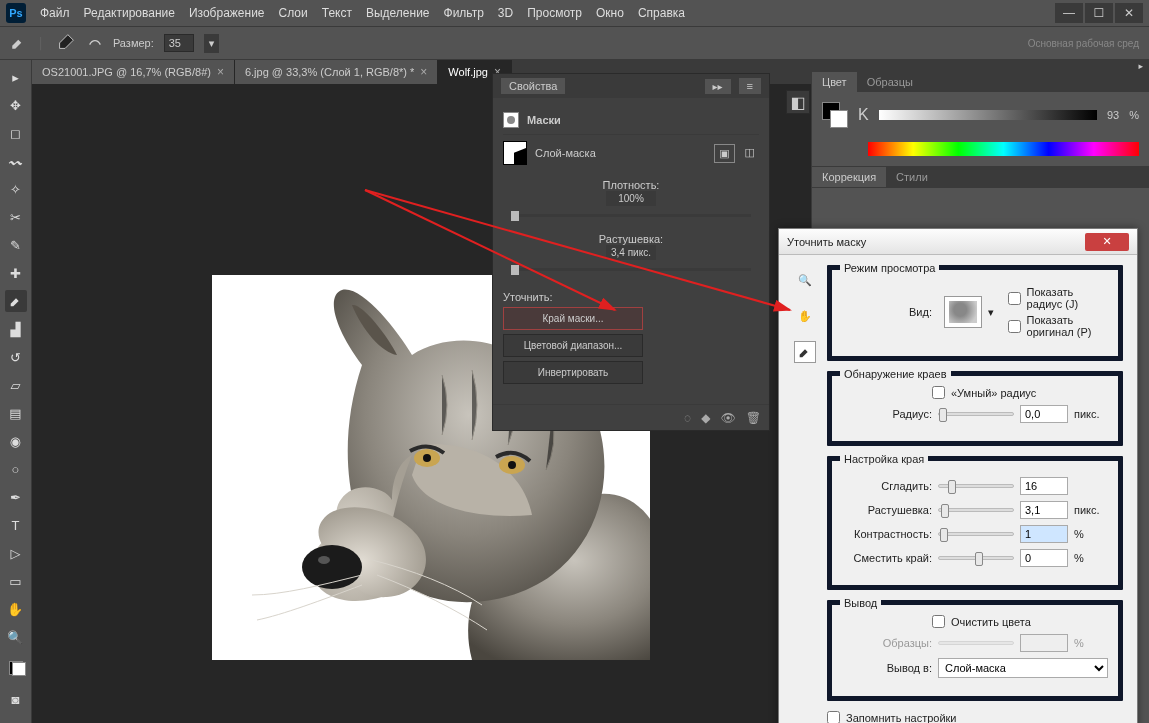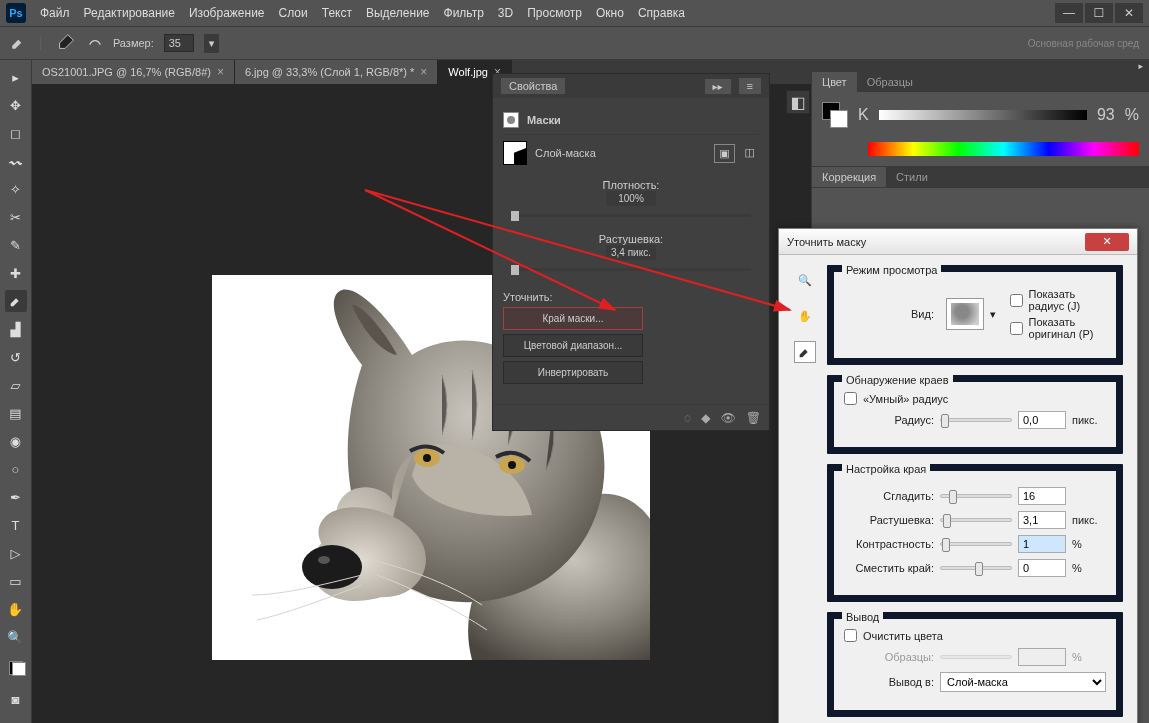--- a/index.html
+++ b/index.html
@@ -54,33 +54,33 @@
   .right-panels { width: 338px; background: #535353; border-left: 1px solid #3a3a3a; }
   .rp-row { border-bottom: 1px solid #3a3a3a; }
   .rp-tabs { display: flex; background: #3a3a3a; font-size: 11px; }
   .rp-tab { padding: 4px 10px; background: #535353; }
   .rp-tab.dim { background: #3a3a3a; color: #999; }
   .color-body { padding: 10px; display: flex; align-items: center; gap: 10px; }
   .swatches { position: relative; width: 26px; height: 26px; }
   .swatch-a { position: absolute; width: 18px; height: 18px; background: #000; border: 1px solid #888; }
   .swatch-b { position: absolute; left: 8px; top: 8px; width: 18px; height: 18px; background: #fff; border: 1px solid #888; }
   .kslider { flex: 1; height: 10px; background: linear-gradient(90deg, #fff, #000); }
-  .kval { font-size: 16px; color: #ccc; }
+  .kval { font-size: 11px; color: #ccc; }
   .spectrum { height: 14px; margin: 4px 10px 10px 56px; background: linear-gradient(90deg, #f00, #ff0, #0f0, #0ff, #00f, #f0f, #f00); }
 
   
   .dialog { position: absolute; left: 778px; top: 228px; width: 360px; background: #f0f0f0; border: 1px solid #7a7a7a; box-shadow: 0 0 8px rgba(0,0,0,.4); z-index: 10; color: #222; font-size: 11px; }
   .dlg-title { height: 26px; background: linear-gradient(180deg, #fdfdfd, #e4e4e4); border-bottom: 1px solid #bbb; display: flex; align-items: center; padding: 0 8px; }
   .dlg-close { margin-left: auto; width: 44px; height: 18px; background: #c94040; color: #fff; display: flex; align-items: center; justify-content: center; border-radius: 2px; font-size: 11px; }
   .dlg-body { padding: 10px 14px; display: flex; gap: 10px; }
   .dlg-tools { width: 24px; display: flex; flex-direction: column; gap: 14px; align-items: center; padding-top: 4px; }
   .dlg-tool { width: 22px; height: 22px; display: flex; align-items: center; justify-content: center; }
   .dlg-tool.sel { border: 1px solid #999; background: #fff; }
   .dlg-main { flex: 1; }
-  .group { border: 7px solid #0f172a; border-radius: 1px; padding: 10px 10px 12px 10px; margin-bottom: 10px; position: relative; }
+  .group { border: 5px solid #0f172a; border-radius: 1px; padding: 10px 10px 12px 10px; margin-bottom: 10px; position: relative; }
   .group-title { position: absolute; top: -8px; left: 8px; background: #f0f0f0; padding: 0 4px; font-size: 11px; }
   .g-row { display: flex; align-items: center; gap: 6px; margin: 6px 0; }
   .g-label { width: 90px; text-align: right; }
   .g-slider { flex: 1; height: 4px; background: #ddd; border: 1px solid #bbb; position: relative; border-radius: 2px; }
   .g-slider-thumb { position: absolute; top: -5px; width: 8px; height: 14px; background: #e8e8e8; border: 1px solid #888; border-radius: 2px; }
   .g-input { width: 48px; border: 1px solid #aaa; padding: 2px 4px; font-size: 11px; text-align: left; background: #fff; }
   .g-input.sel { background: #cfe6ff; }
   .g-unit { width: 34px; font-size: 11px; }
   .chk { display: flex; align-items: center; gap: 6px; }
   .chk input { width: 13px; height: 13px; }
@@ -356,21 +356,21 @@
               </label>
             <label class="chk" style="margin-top:4px">
                 <input type="checkbox" style="">
                 <span>Показать оригинал (P)</span>
               </label>
           </div>
         </div>
       </div>
       <div class="group">
         <div class="group-title">Обнаружение краев</div>
-        <label class="chk" style="">
+        <label class="chk" style="margin-left:90px">
             <input type="checkbox" style="">
             <span>«Умный» радиус</span>
           </label>
         <div class="g-row">
           <span class="g-label">Радиус:</span>
           <div class="g-slider">
               <div class="g-slider-thumb" style="left:0"></div>
             </div>
           <input class="g-input" value="0,0" style="">
           <span class="g-unit">пикс.</span>
@@ -406,21 +406,21 @@
           <span class="g-label">Сместить край:</span>
           <div class="g-slider">
               <div class="g-slider-thumb" style="left:48%"></div>
             </div>
           <input class="g-input" value="0" style="">
           <span class="g-unit">%</span>
         </div>
       </div>
       <div class="group">
         <div class="group-title">Вывод</div>
-        <label class="chk" style="">
+        <label class="chk" style="margin-left:90px">
             <input type="checkbox" style="">
             <span>Очистить цвета</span>
           </label>
         <div class="g-row">
           <span class="g-label" style="color:#999">Образцы:</span>
           <div class="g-slider" style="opacity:.5"></div>
           <input class="g-input" disabled="" style="background: rgb(238, 238, 238);">
           <span class="g-unit" style="color:#999">%</span>
         </div>
         <div class="g-row">

